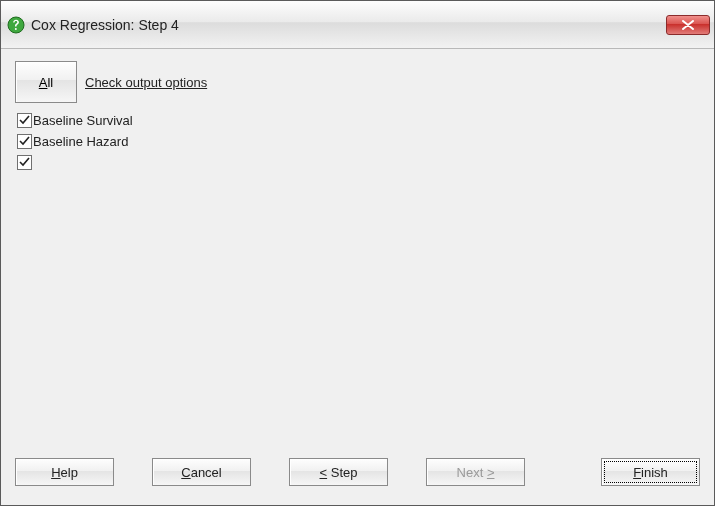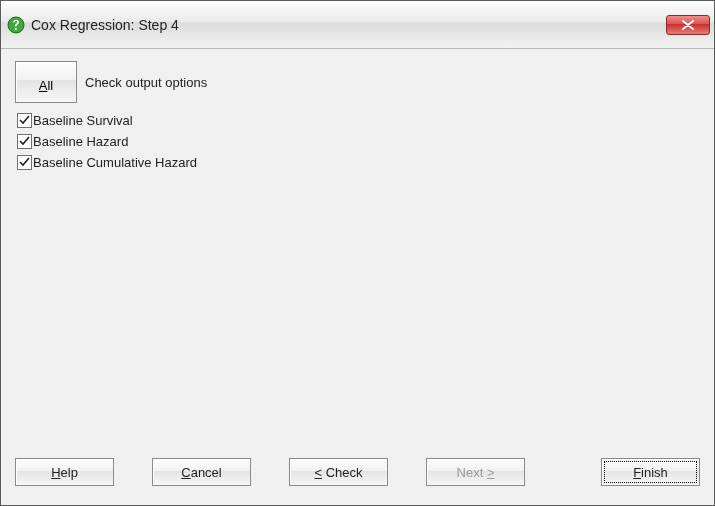--- a/index.html
+++ b/index.html
@@ -66,29 +66,31 @@
     margin-bottom: 10px;
   }
   .smallbtn {
     min-width: 62px;
     height: 42px;
     border: 1px solid #8a8a8a;
     background: linear-gradient(to bottom,#fefefe 0%,#f1f1f1 45%,#e4e4e4 46%,#f6f6f6 100%);
     font-family: inherit;
     font-size: 13px;
     cursor: pointer;
-    padding: 16px 2px;
+    padding: 0 2px;
     box-shadow: inset 1px 1px 0 #fff;
     display: inline-flex;
+    align-items: center;
     justify-content: center;
   }
   .smallbtn + .smallbtn { border-left: 1px solid #8a8a8a; margin-left: -1px; }
   .toprow-label {
     margin-left: 8px;
     color: #222;
+    text-decoration: underline;
   }
   .options {
     display: flex;
     flex-direction: column;
     gap: 6px;
     padding-left: 2px;
   }
   .opt {
     display: flex;
     align-items: center;
@@ -184,34 +186,33 @@
             </svg>
         </span>
         <span class="opt-label">Baseline Hazard</span>
       </div>
       <div class="opt">
         <span class="checkbox">
           <svg width="11" height="11" viewBox="0 0 11 11">
               <path d="M1 5 L4 8 L10 1" stroke="#222" stroke-width="1.6" fill="none"></path>
             </svg>
         </span>
-        <span class="opt-label">Baseline Cumulative Hazard</span>
       </div>
     </div>
   </div>
 
   <div class="buttonbar">
     <button class="navbtn">
         <span><span class="ul">H</span>elp</span>
       </button>
     <button class="navbtn">
         <span><span class="ul">C</span>ancel</span>
       </button>
     <button class="navbtn">
-        <span><span class="ul">&lt;</span>&nbsp;<span>Check</span></span>
+        <span><span class="ul">&lt;</span>&nbsp;<span>Step</span></span>
       </button>
     <button class="navbtn disabled">
         <span><span>Next</span>&nbsp;<span class="ul">&gt;</span></span>
       </button>
     <span class="spacer"></span>
     <button class="navbtn default">
         <span><span class="ul">F</span>inish</span>
       </button>
   </div>
 </div>

